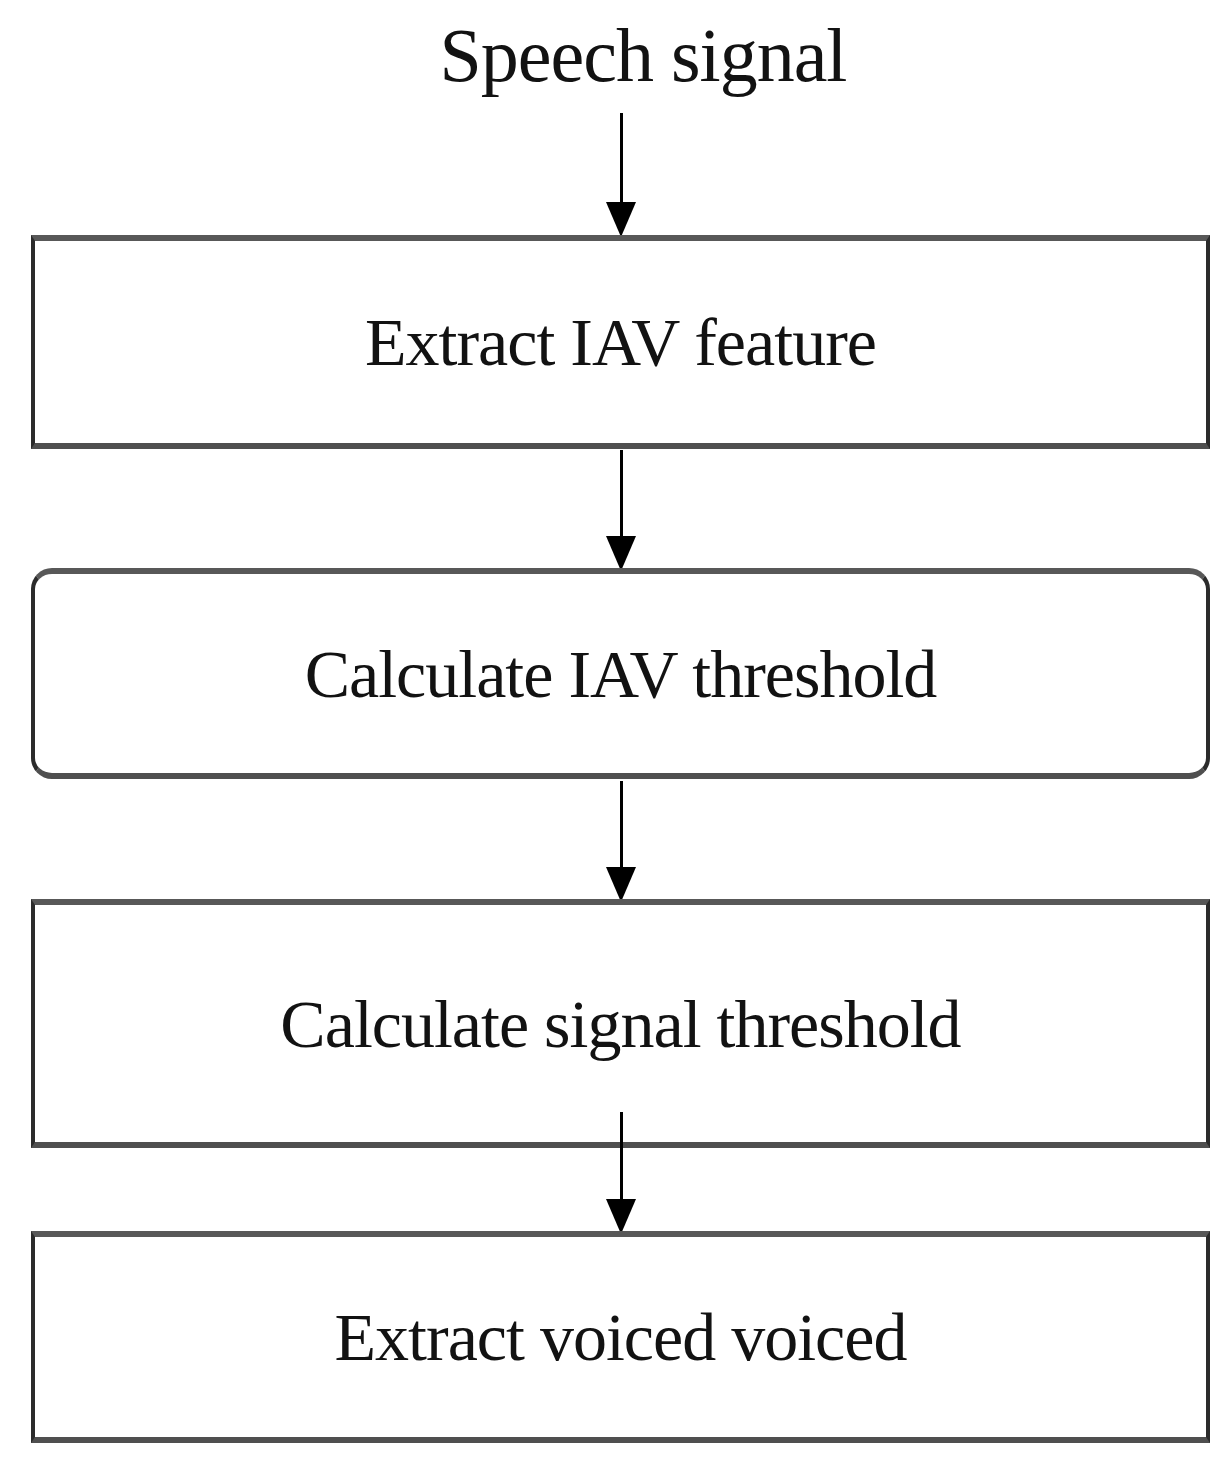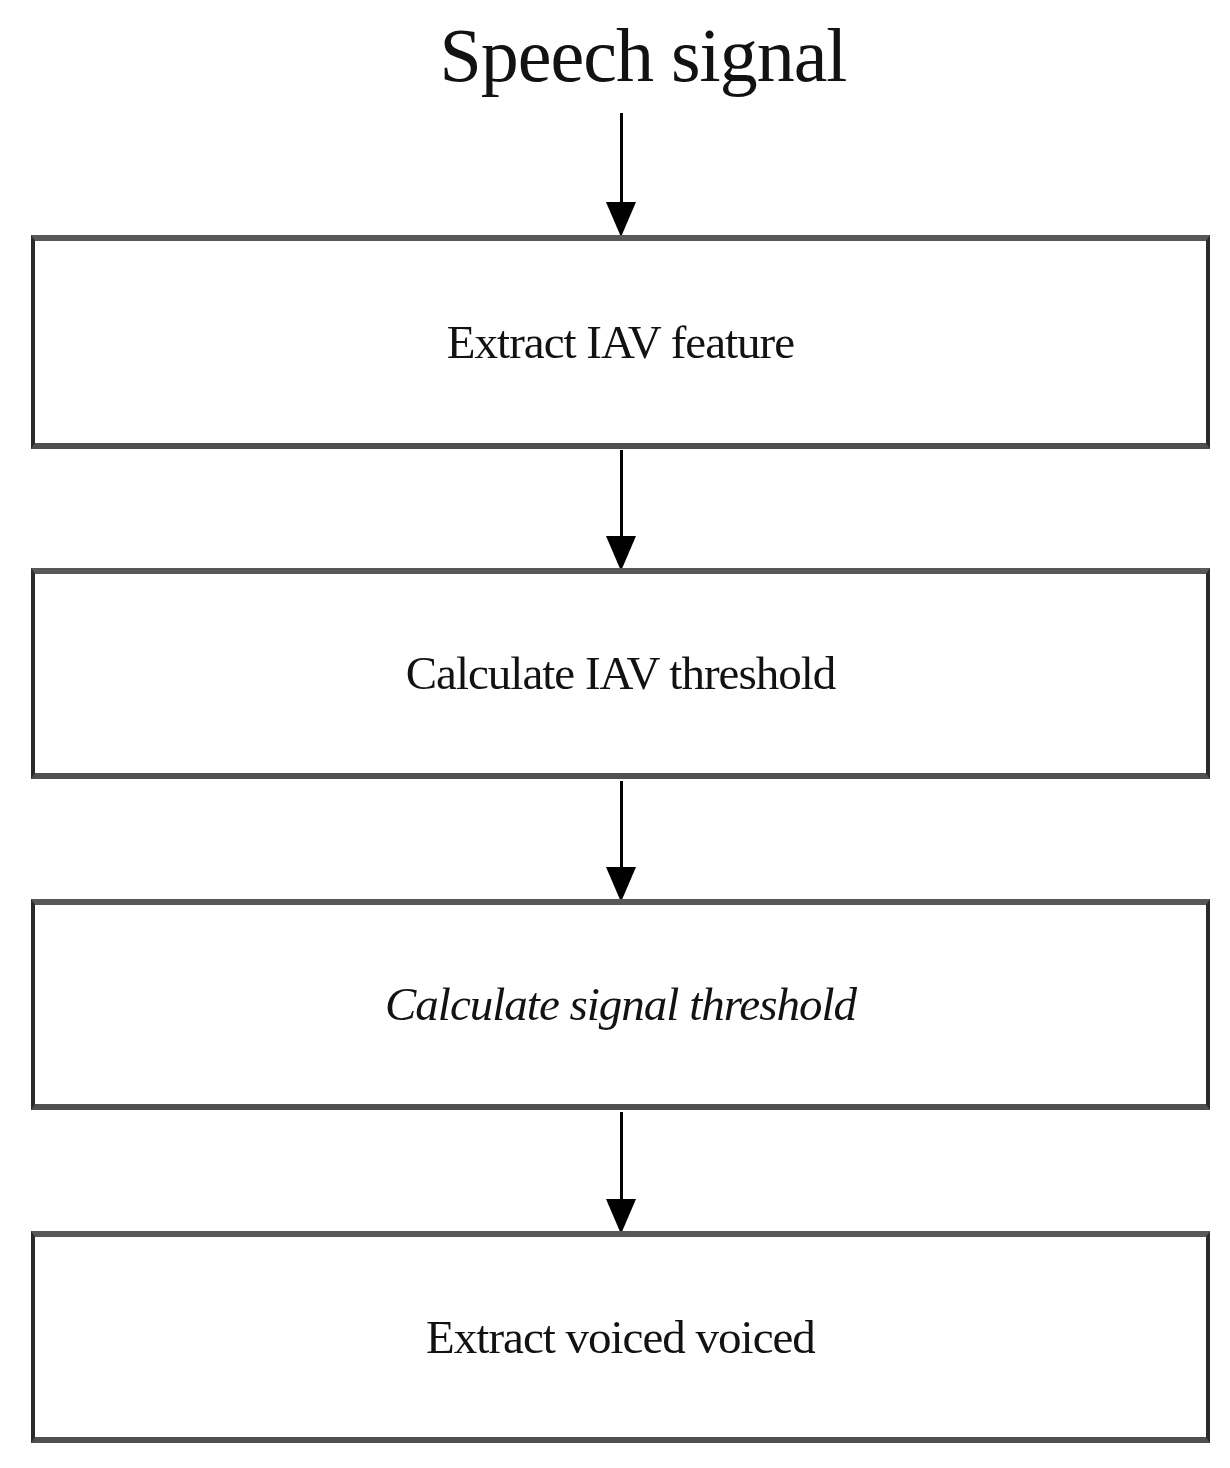--- a/index.html
+++ b/index.html
@@ -38,28 +38,28 @@
     box-sizing: border-box;
     background: #ffffff;
     border-style: solid;
     border-width: 6px 4px;
     border-color: #585858 #2b2b2b #4f4f4f #2b2b2b;
     display: flex;
     align-items: center;
     justify-content: center;
   }
   .flow-box .box-label {
-    font-size: 47px;
+    font-size: 68px;
     line-height: 1;
     letter-spacing: -1px;
     white-space: nowrap;
   }
   .box-1 { top: 235px;  height: 214px; }
-  .box-2 { top: 568px;  height: 211px; }
-  .box-3 { top: 899px;  height: 211px; font-style: italic; }
+  .box-2 { top: 568px;  height: 211px; border-radius: 21px; }
+  .box-3 { top: 899px;  height: 249px; }
   .box-4 { top: 1231px; height: 212px; }
 
   .connector { position: absolute; left: 0; top: 0; width: 0; height: 0; }
   .arrow-shaft {
     position: absolute;
     left: 620px;
     width: 3px;
     background: #000000;
   }
   .arrow-head {

